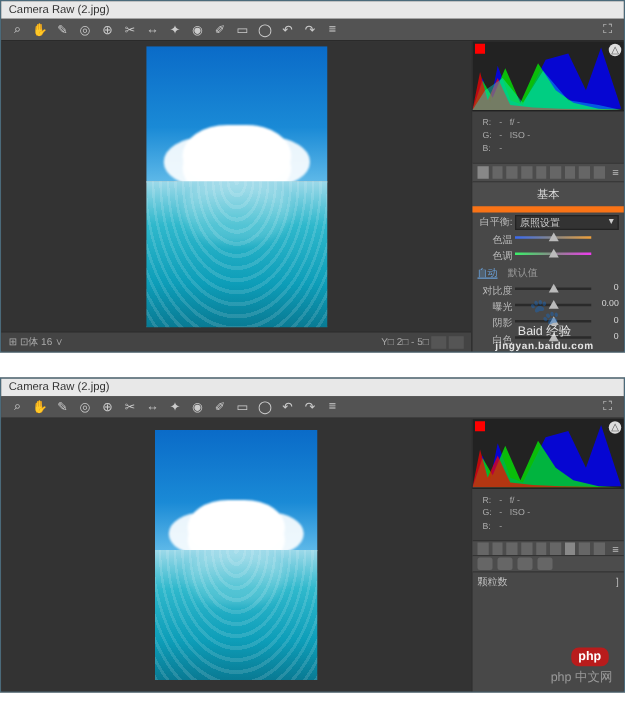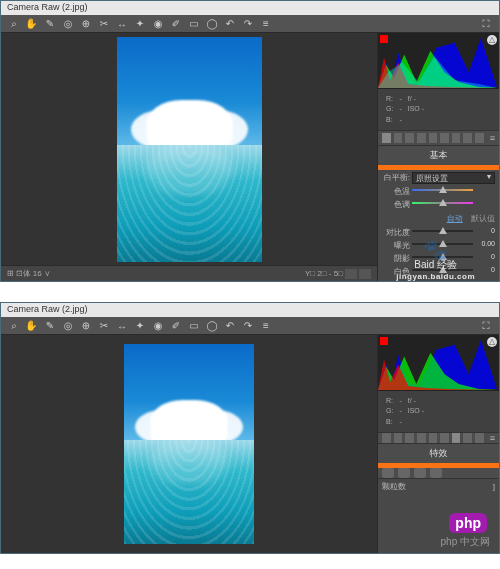--- a/index.html
+++ b/index.html
@@ -39,27 +39,27 @@
   .row { display: flex; align-items: flex-start; gap: 2px; margin-bottom: 2px; font-size: 8px; color: #bbb; }
   .row .lbl { width: 28px; text-align: right; }
   .row .val { width: 20px; text-align: right; color: #ddd; font-size: 7px; }
   .slider { flex: 1; height: 8px; position: relative; }
   .slider .track { position: absolute; top: 3px; left: 0; right: 0; height: 2px; background: #2a2a2a; }
   .slider .thumb { position: absolute; top: 0; width: 0; height: 0; border-left: 4px solid transparent; border-right: 4px solid transparent; border-bottom: 7px solid #bbb; transform: translateX(-4px); }
   .slider.temp .track { background: linear-gradient(90deg,#3a6af0,#888,#f0a03a); }
   .slider.tint .track { background: linear-gradient(90deg,#3af06a,#888,#f03af0); }
   .dropdown { flex: 1; height: 12px; background: #333; border: 1px solid #222; color: #ccc; font-size: 8px; padding: 0 3px; position: relative; }
   .dropdown::after { content: "▾"; position: absolute; right: 3px; top: -1px; font-size: 8px; }
-  .autorow { text-align: right; font-size: 8px; color: #999; margin: 3px 0; }
+  .autorow { text-align: left; font-size: 8px; color: #999; margin: 3px 0; }
   .autorow .auto { color: #6aa0d8; margin-right: 6px; text-decoration: underline; }
   .panel-body.empty { min-height: 80px; }
   .watermark { position: absolute; right: 24px; bottom: 0; color: #fff; font-size: 10px; text-align: center; opacity: .85; }
   .watermark .paw { font-size: 20px; opacity: .5; line-height: .8; }
   .watermark .sub { font-size: 8px; letter-spacing: .5px; font-weight: bold; }
-  .php-badge { position: absolute; right: 12px; bottom: 20px; background: #a21caf; color: #fff; font-size: 14px; padding: 2px 6px; border-radius: 6px; font-weight: bold; }
+  .php-badge { position: absolute; right: 12px; bottom: 20px; background: #b91c1c; color: #fff; font-size: 10px; padding: 2px 6px; border-radius: 6px; font-weight: bold; }
   .php-text { position: absolute; right: 9px; bottom: 4px; color: #999; font-size: 10px; }
   .siderow { display:flex; align-items:center; font-size:8px; color:#bbb; padding:2px 4px; }
   .siderow .spacer { flex:1; }
   .funcrow { height:16px; background:#4c4c4c; display:flex; align-items:center; padding:0 4px; gap:4px; border-bottom:1px solid #333; }
   .funcrow .fn { width:12px; height:10px; background:#666; border-radius:2px; }
   .statusbtn { display:inline-block; width:12px; height:10px; background:#555; margin-left:2px; }
 </style>
 </head>
 <body>
 
@@ -288,21 +288,20 @@
         <span class="ti"></span>
         <span class="ti"></span>
         <span class="ti"></span>
         <span class="ti"></span>
         <span class="ti active"></span>
         <span class="ti"></span>
         <span class="ti"></span>
         <span class="spacer"></span>
         <span class="menu">≡</span>
       </div>
-      <div class="panel-title">特效</div>
       <div class="funcrow">
         <span class="fn"></span>
         <span class="fn"></span>
         <span class="fn"></span>
         <span class="fn"></span>
       </div>
       <div class="siderow">
         <span>颗粒数</span>
         <span class="spacer"></span>
         <span>]</span>

